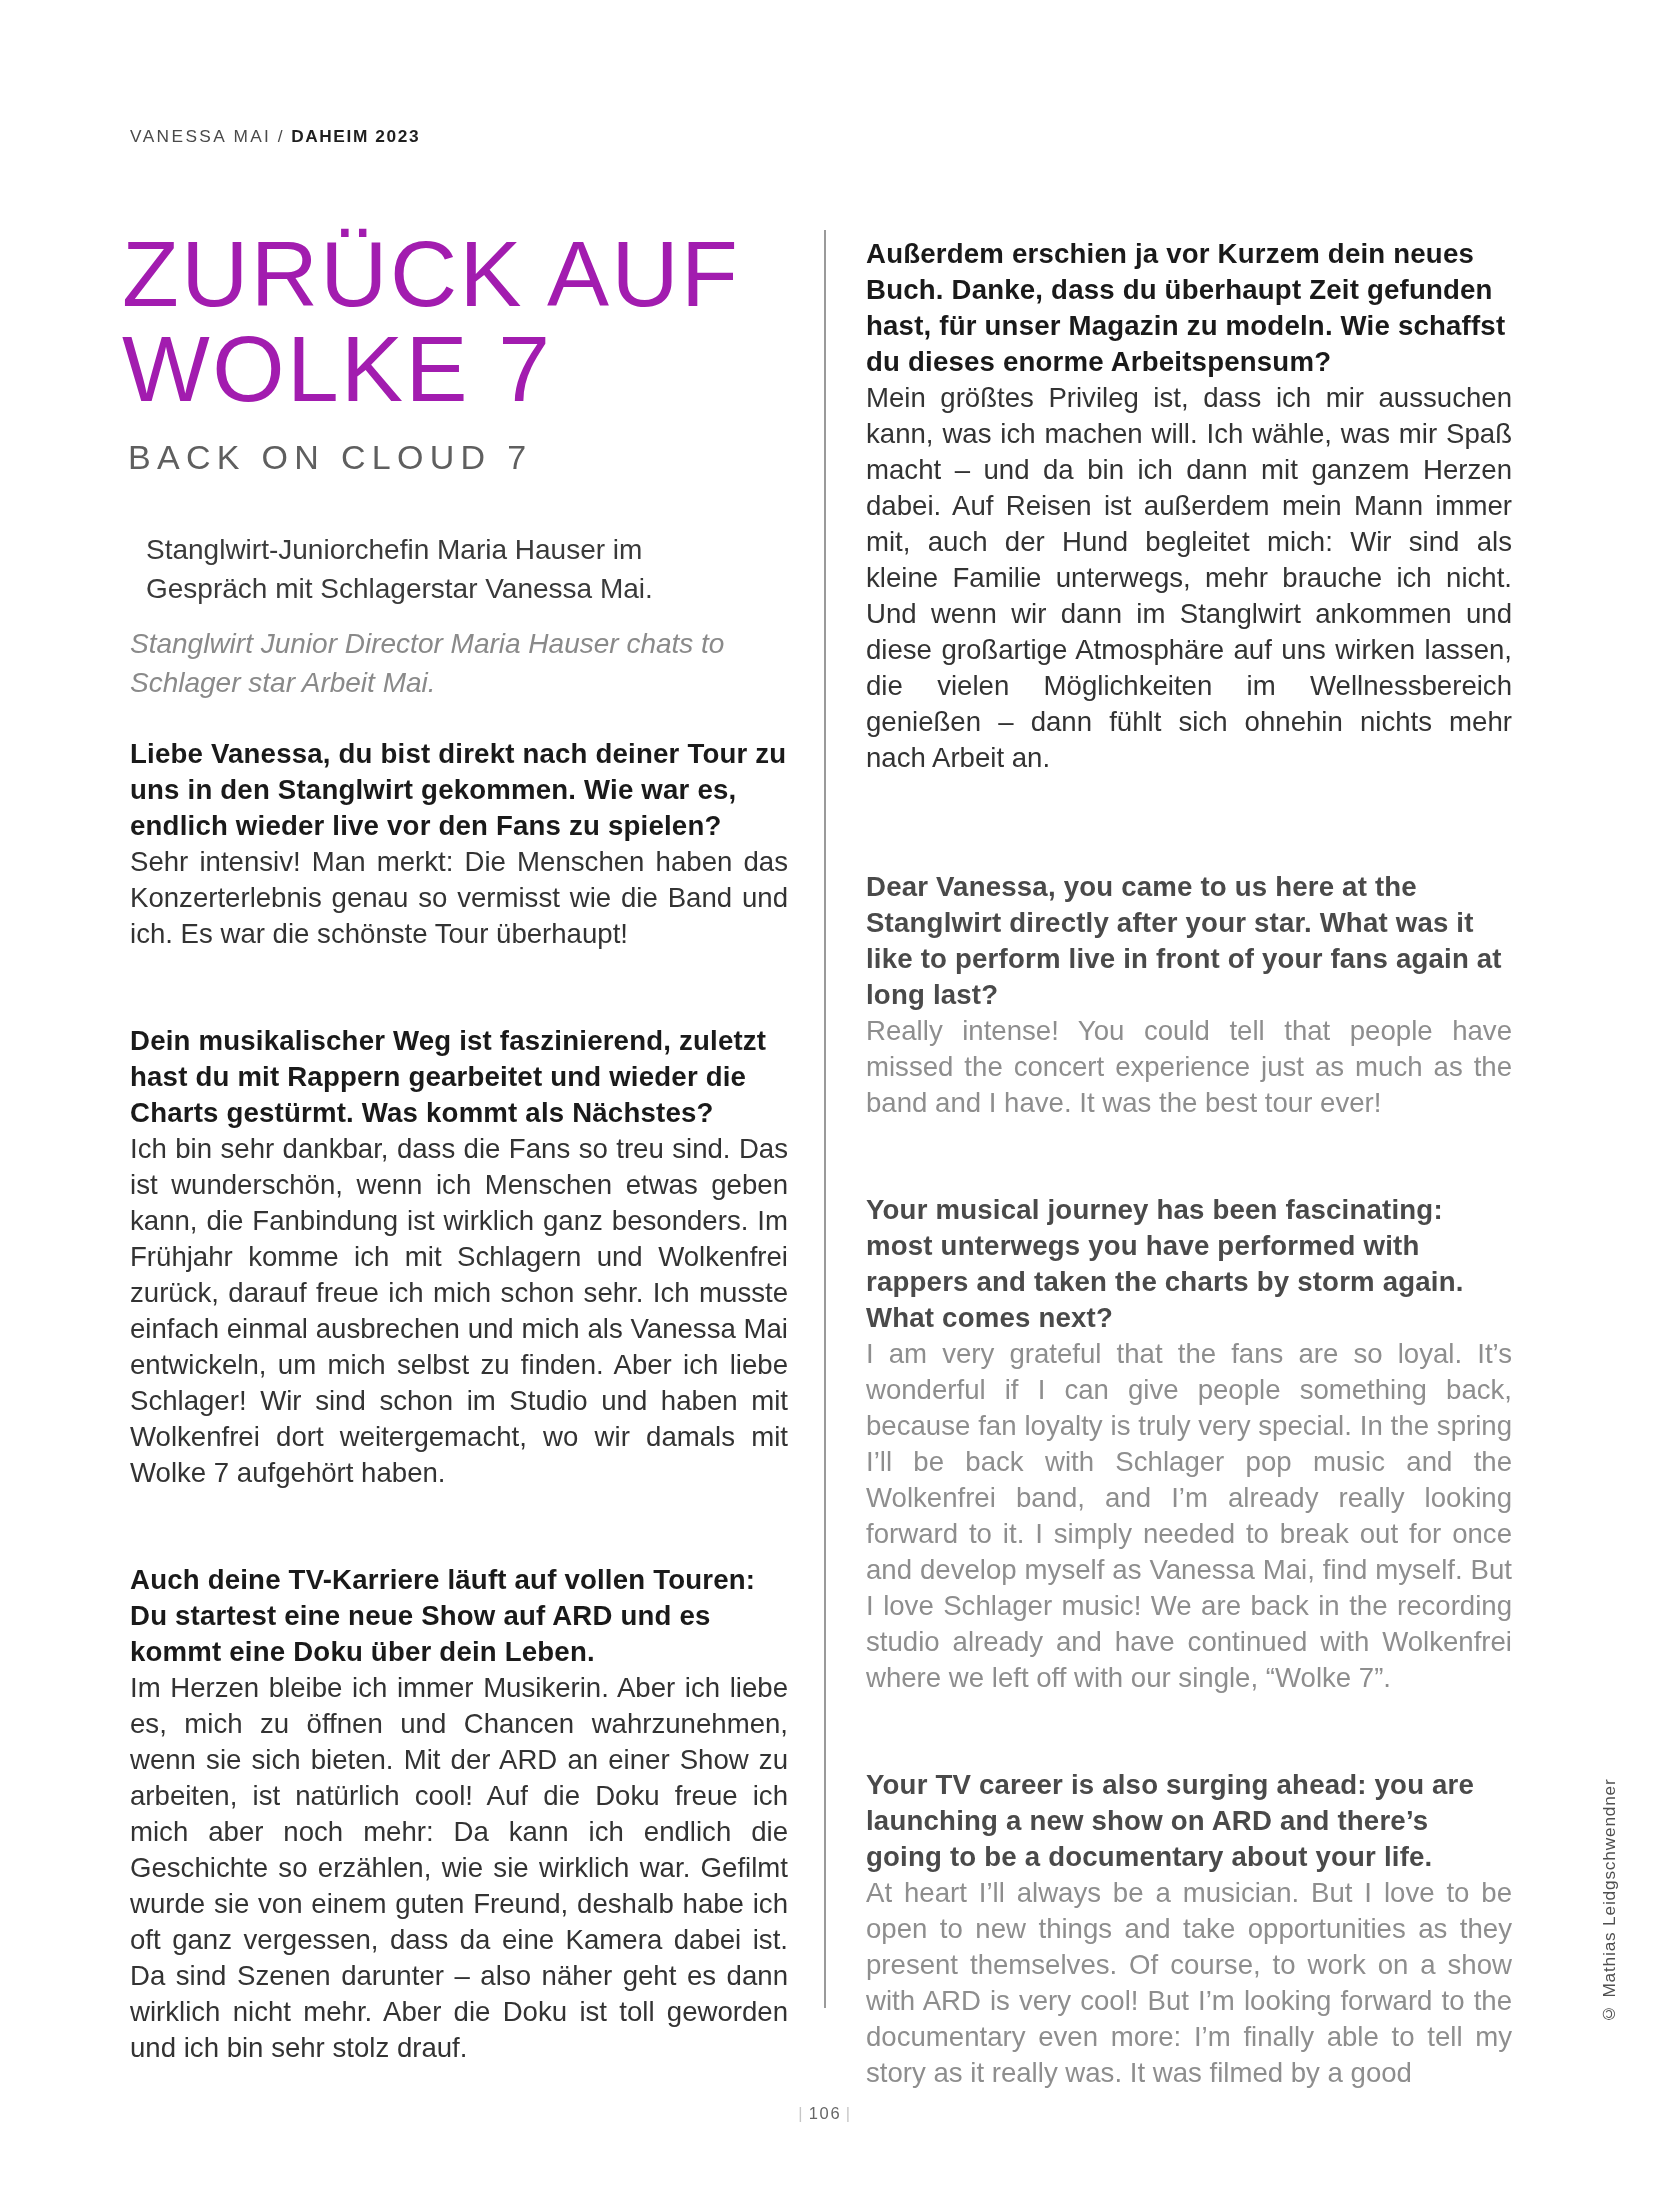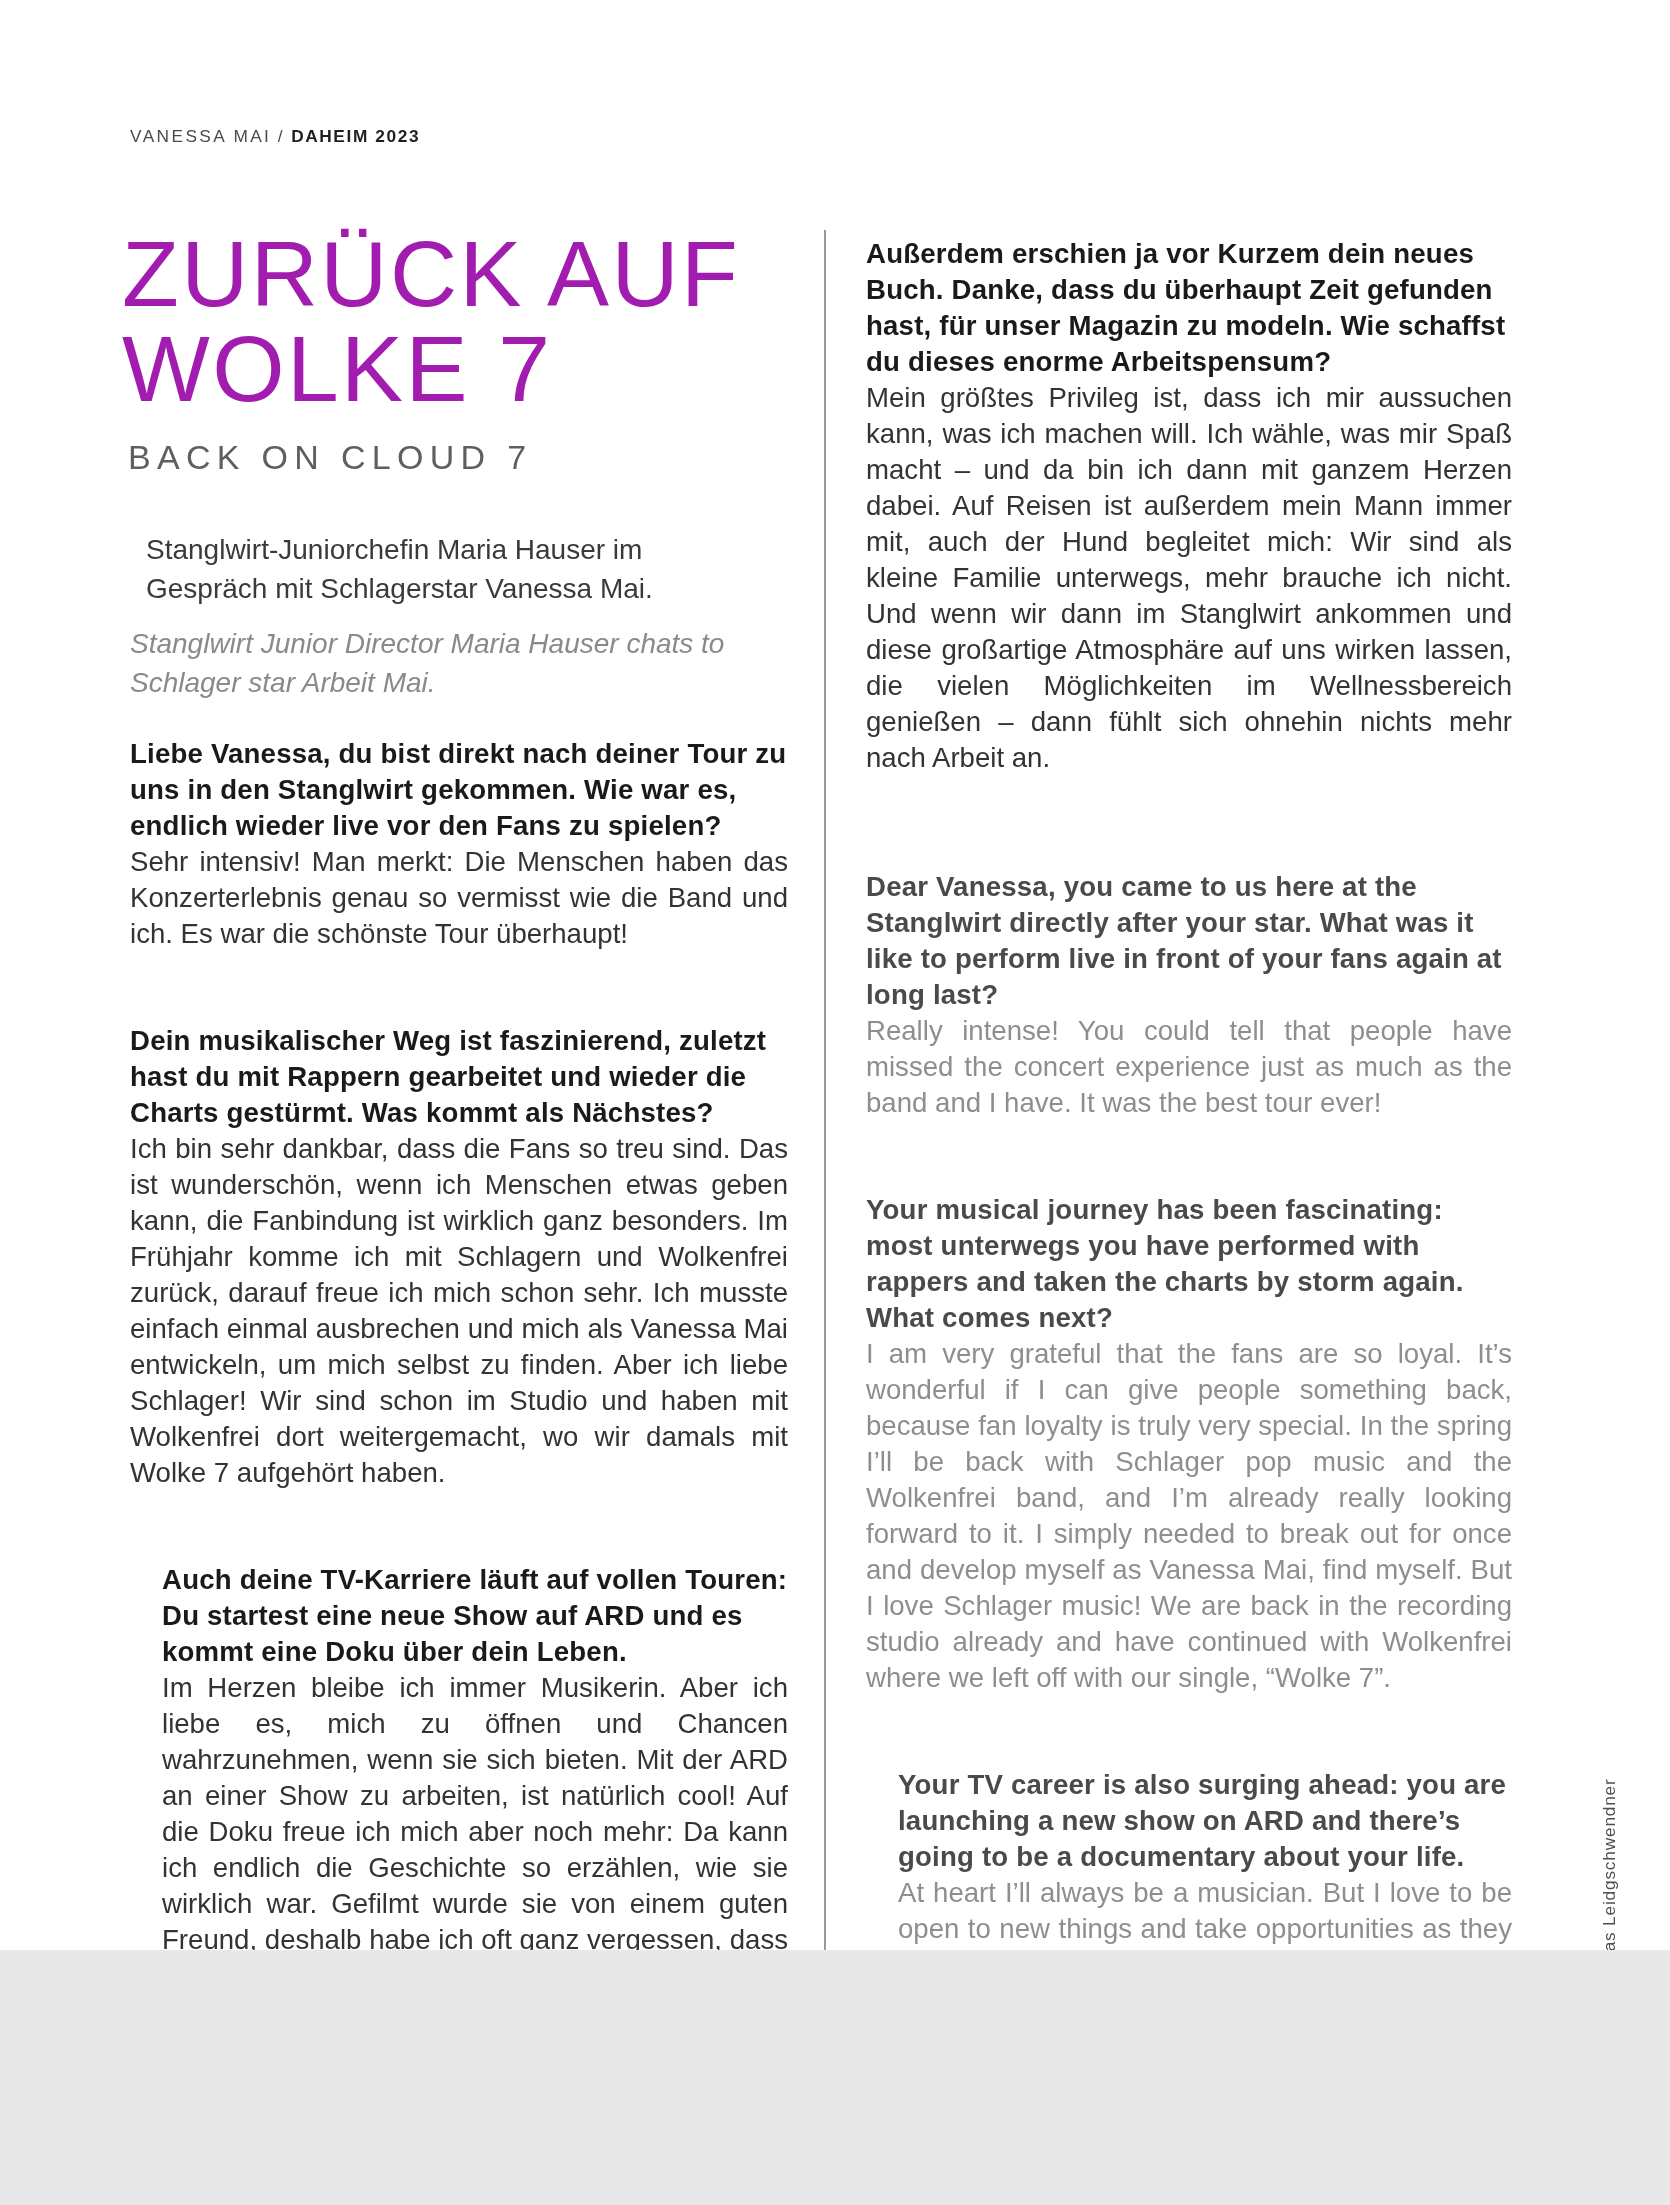--- a/index.html
+++ b/index.html
@@ -3,21 +3,21 @@
 <meta charset="utf-8">
 <style>
   html, body {
     margin: 0;
     padding: 0;
     background: #e8e8e8;
   }
   .page {
     position: relative;
     width: 1670px;
-    height: 1950px;
+    height: 2205px;
     background: #ffffff;
     font-family: "Liberation Sans", sans-serif;
     overflow: hidden;
   }
 
   
   .kicker {
     position: absolute;
     left: 130px;
     top: 126px;
@@ -66,21 +66,21 @@
   
   .col {
     position: absolute;
     font-size: 27.6px;
     line-height: 36px;
   }
   .col-left  { left: 130px;  top: 736px; width: 658px; }
   .col-right { left: 866px; top: 236px; width: 646px; }
 
   .qa { margin: 0 0 71px 0; }
-  .qa:last-child { margin-bottom: 0; margin-left: 32px; }
+  .qa:last-child { margin-bottom: 0; }
   .qa.section-gap { margin-top: 93px; }
 
   .q, .a { margin: 0; }
   .q {
     font-weight: 700;
     letter-spacing: 0.2px;
   }
   .a {
     font-weight: 300;
     text-align: justify;

